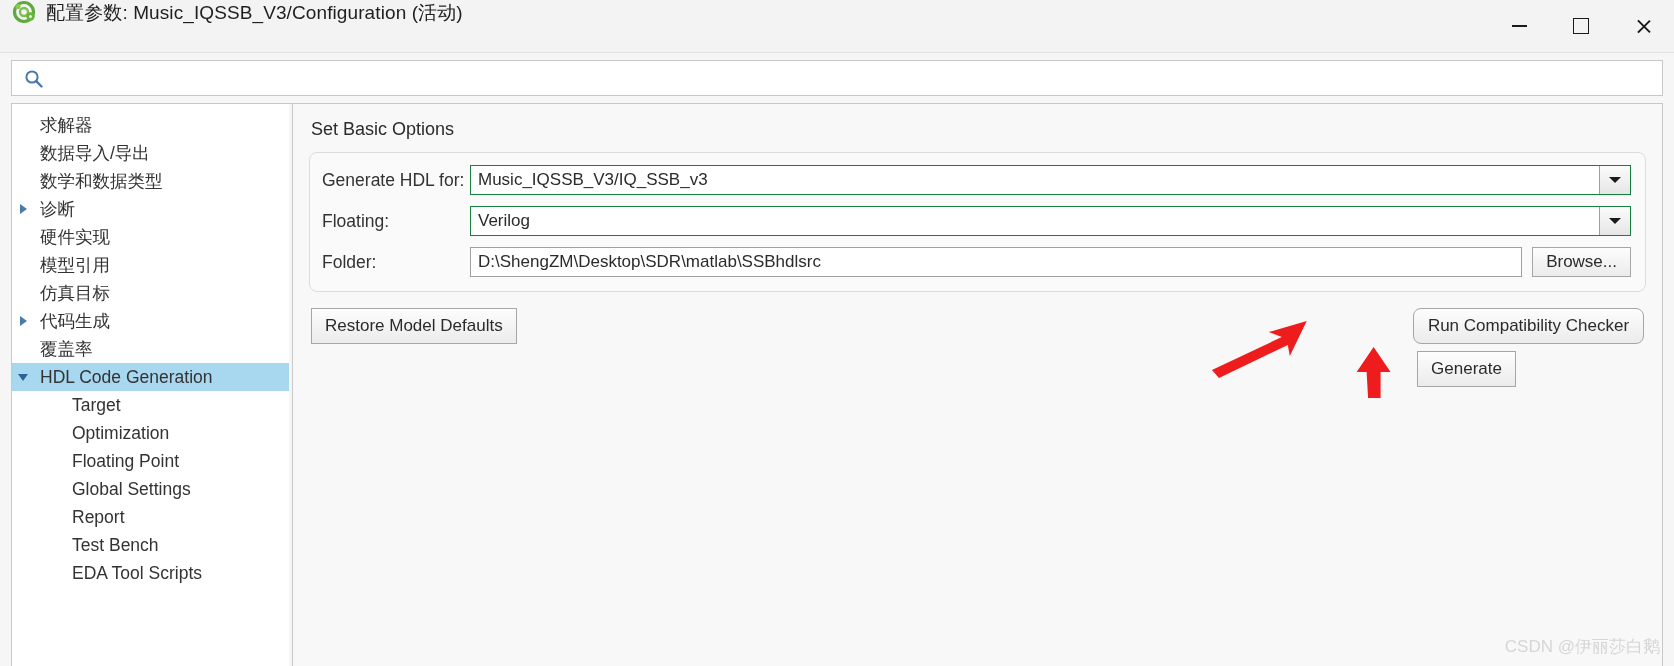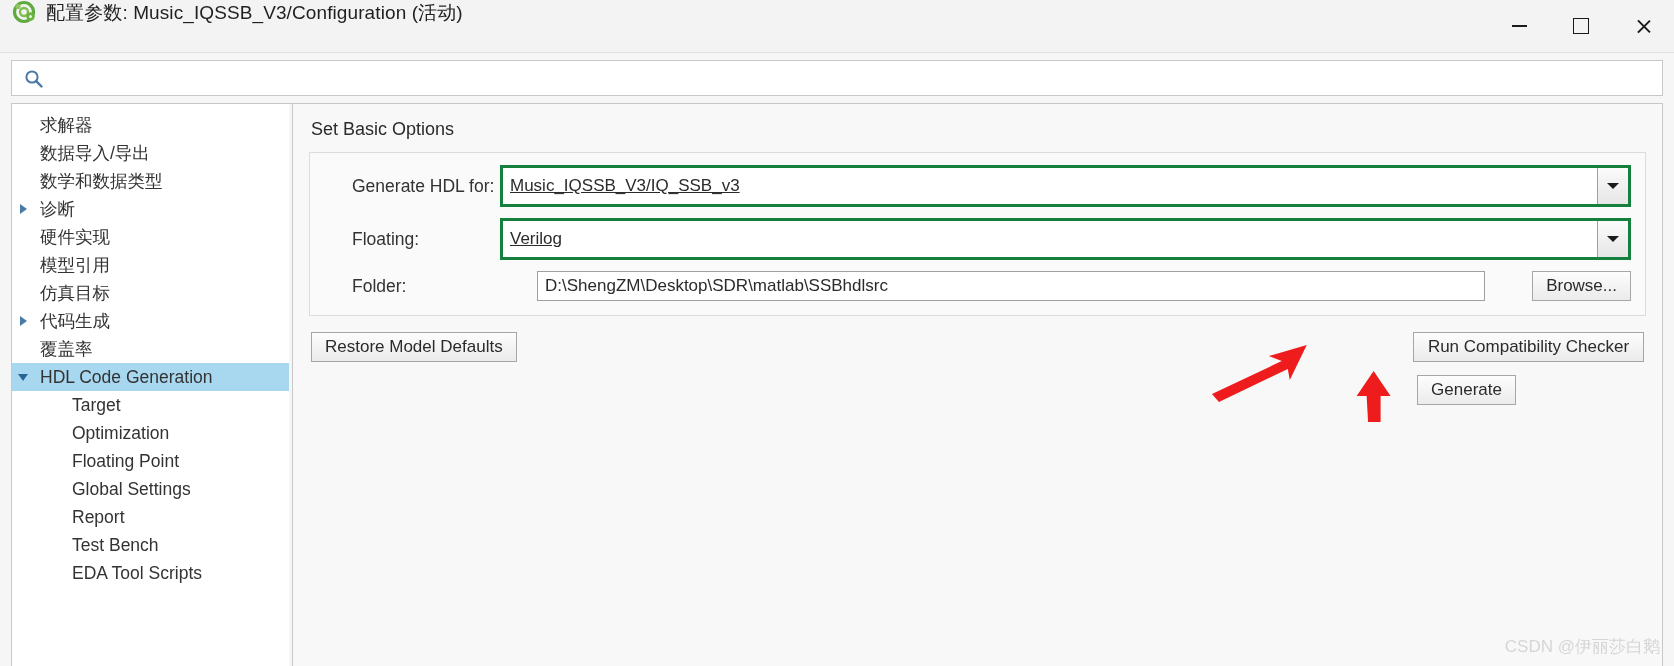--- a/index.html
+++ b/index.html
@@ -201,46 +201,45 @@
     padding: 13px 16px 0 16px;
   }
   .panel-title {
     font-size: 18px;
     color: #2b2b2b;
     margin: 2px 0 12px 2px;
   }
   .group {
     border: 1px solid #dcdcdc;
     background: #fafafa;
-    border-radius: 0;
-    padding: 12px 14px 14px 30px;
+    border-radius: 8px;
+    padding: 12px 14px 14px 0;
   }
   .field-row {
     display: flex;
     align-items: center;
     margin-bottom: 11px;
   }
-  .field-row:last-child { margin-bottom: 0; gap: 37px; }
+  .field-row:last-child { margin-bottom: 0; }
   .field-label {
     width: 160px;
     flex: 0 0 160px;
     font-size: 17.5px;
     color: #333333;
     padding-left: 12px;
     box-sizing: border-box;
   }
   .combo {
     flex: 1 1 auto;
-    height: 42px;
+    height: 30px;
     display: flex;
     align-items: stretch;
-    border: 3px solid #15803d;
+    border: 1px solid #15803d;
     background: #ffffff;
     box-sizing: border-box;
-    text-decoration: underline;
   }
   .combo-value {
     flex: 1 1 auto;
     display: flex;
     align-items: center;
     padding-left: 7px;
     font-size: 17px;
     color: #2b2b2b;
     white-space: nowrap;
     overflow: hidden;
@@ -271,21 +270,21 @@
     padding-left: 7px;
     font-size: 17px;
     color: #2b2b2b;
     white-space: nowrap;
     overflow: hidden;
   }
   .btn {
     display: inline-flex;
     align-items: center;
     justify-content: center;
-    height: 30px;
+    height: 36px;
     padding: 0 13px;
     border: 1px solid #a6a6a6;
     background: linear-gradient(#fdfdfd, #ebebeb);
     font-family: "Liberation Sans", sans-serif;
     font-size: 17px;
     color: #2b2b2b;
     box-sizing: border-box;
     cursor: default;
     white-space: nowrap;
   }
@@ -302,20 +301,21 @@
   .btn-restore {
     position: absolute;
     left: 2px;
     top: 0;
   }
   .btn-compat {
     position: absolute;
     right: 2px;
     top: 0;
     min-width: 231px;
+    border-radius: 8px;
   }
   .btn-generate {
     position: absolute;
     right: 130px;
     top: 43px;
     min-width: 98px;
   }
   .arrows-svg {
     position: absolute;
     left: 0;

